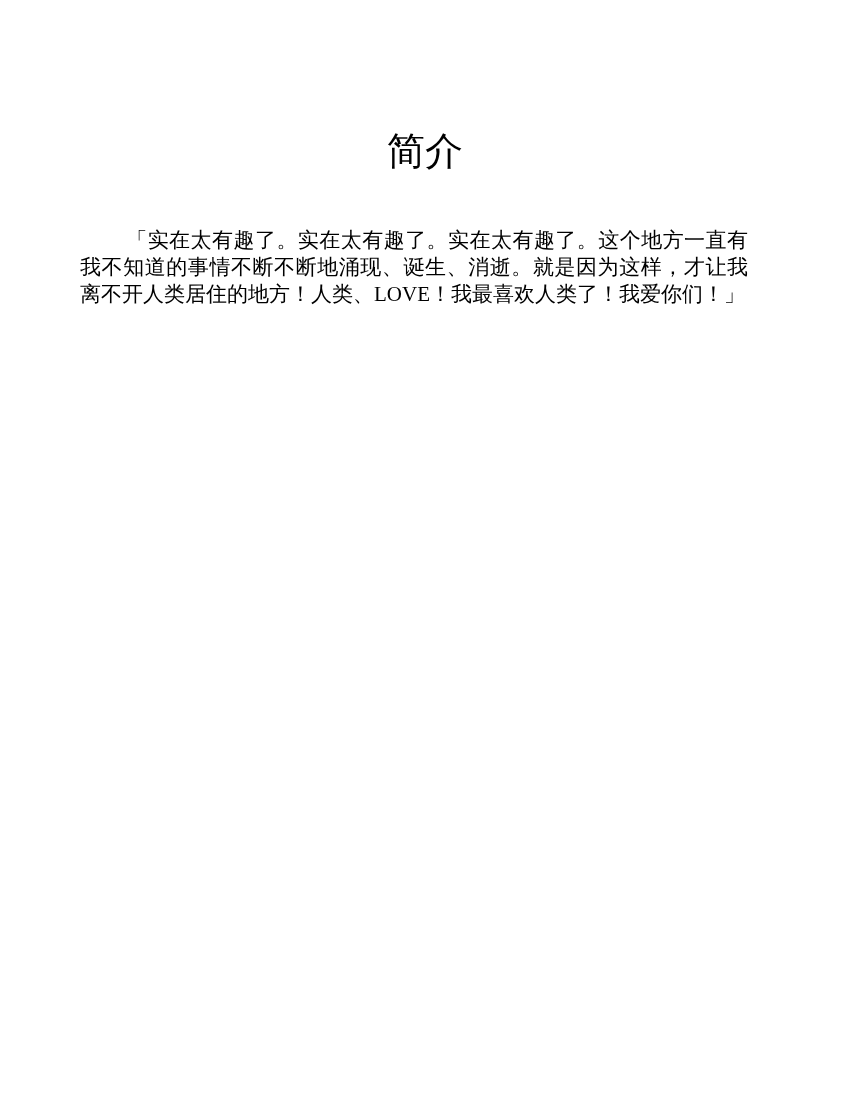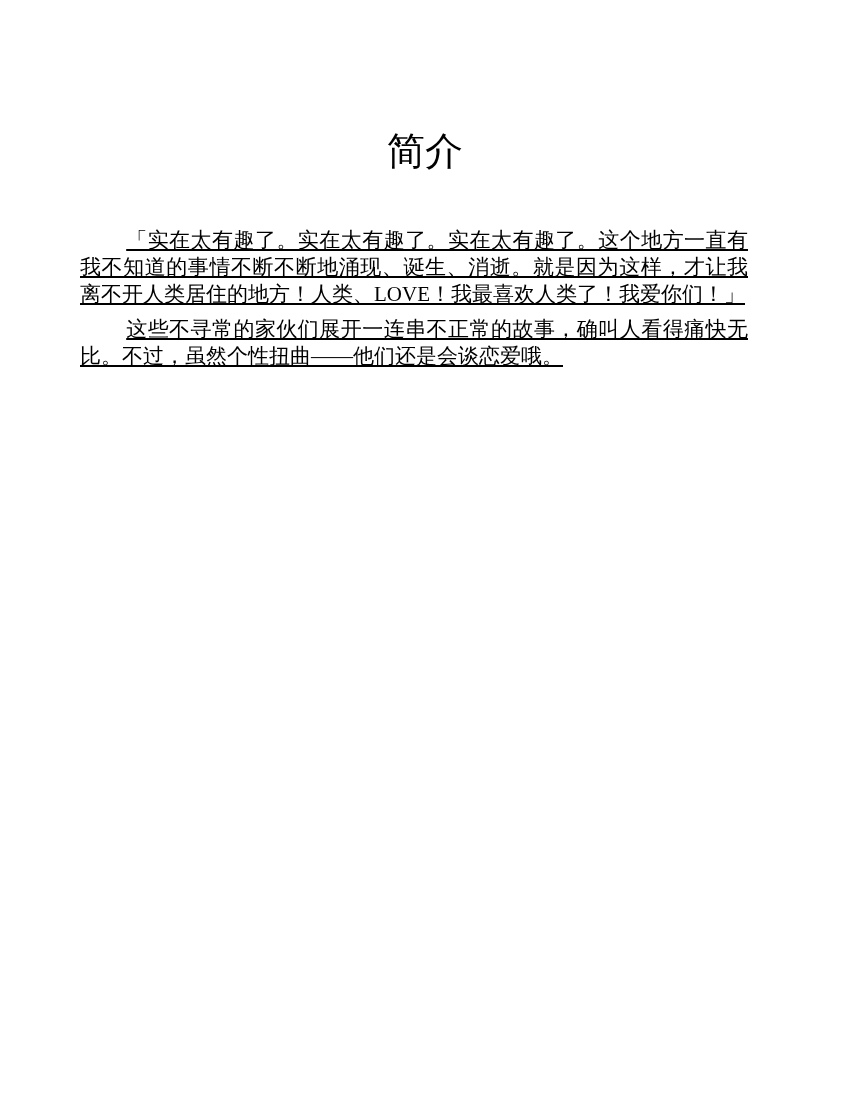--- a/index.html
+++ b/index.html
@@ -30,33 +30,31 @@
     color: #000000;
     font-family: Liberation Serif, serif;
   }
   .content {
     margin: 54px 102px 0 80px;
     text-align: justify;
     text-justify: inter-ideograph;
     font-size: 21px;
     line-height: 27px;
     color: #000000;
-    text-decoration: underline;
   }
   .para {
     margin: 0;
     padding: 0;
     text-indent: 2.2em;
   }
   .para + .para {
     margin-top: 8px;
   }
 </style>
 </head>
 <body>
 
 <div class="page">
   <h1 class="title"><span>简介</span></h1>
   <div class="content">
     <p class="para">「实在太有趣了。实在太有趣了。实在太有趣了。这个地方一直有我不知道的事情不断不断地涌现、诞生、消逝。就是因为这样，才让我离不开人类居住的地方！人类、LOVE！我最喜欢人类了！我爱你们！」</p>
-    <p class="para">这些不寻常的家伙们展开一连串不正常的故事，确叫人看得痛快无比。不过，虽然个性扭曲——他们还是会谈恋爱哦。</p>
   </div>
 </div>
 
 </body></html>

